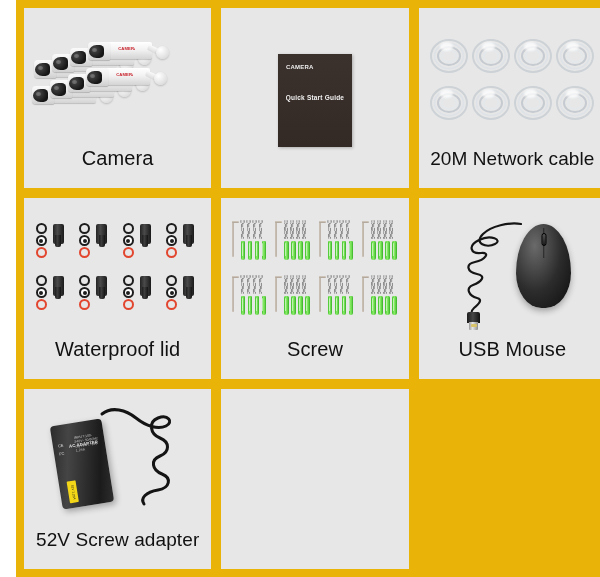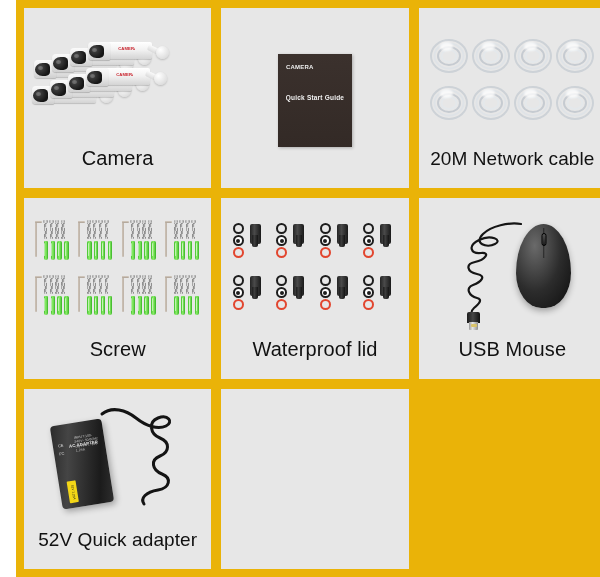--- a/index.html
+++ b/index.html
@@ -538,244 +538,20 @@
             <i class="r4"></i>
             <span class="gloss"></span>
           </div>
       </div>
     </div>
     <div class="label sm">20M Network cable</div>
   </div>
 
   <div class="cell">
     <div class="art">
-      <div class="screwgrid">
-        <div class="screwset">
-          <span class="allen"></span>
-          <span class="screws">
-              <i class="screw">
-                <i class="head"></i>
-                <i class="shaft"></i>
-              </i>
-              <i class="screw">
-                <i class="head"></i>
-                <i class="shaft"></i>
-              </i>
-              <i class="screw">
-                <i class="head"></i>
-                <i class="shaft"></i>
-              </i>
-              <i class="screw">
-                <i class="head"></i>
-                <i class="shaft"></i>
-              </i>
-            </span>
-          <span class="anchors">
-              <i class="anchor"></i>
-              <i class="anchor"></i>
-              <i class="anchor"></i>
-              <i class="anchor"></i>
-            </span>
-        </div>
-        <div class="screwset">
-          <span class="allen"></span>
-          <span class="screws">
-              <i class="screw">
-                <i class="head"></i>
-                <i class="shaft"></i>
-              </i>
-              <i class="screw">
-                <i class="head"></i>
-                <i class="shaft"></i>
-              </i>
-              <i class="screw">
-                <i class="head"></i>
-                <i class="shaft"></i>
-              </i>
-              <i class="screw">
-                <i class="head"></i>
-                <i class="shaft"></i>
-              </i>
-            </span>
-          <span class="anchors">
-              <i class="anchor"></i>
-              <i class="anchor"></i>
-              <i class="anchor"></i>
-              <i class="anchor"></i>
-            </span>
-        </div>
-        <div class="screwset">
-          <span class="allen"></span>
-          <span class="screws">
-              <i class="screw">
-                <i class="head"></i>
-                <i class="shaft"></i>
-              </i>
-              <i class="screw">
-                <i class="head"></i>
-                <i class="shaft"></i>
-              </i>
-              <i class="screw">
-                <i class="head"></i>
-                <i class="shaft"></i>
-              </i>
-              <i class="screw">
-                <i class="head"></i>
-                <i class="shaft"></i>
-              </i>
-            </span>
-          <span class="anchors">
-              <i class="anchor"></i>
-              <i class="anchor"></i>
-              <i class="anchor"></i>
-              <i class="anchor"></i>
-            </span>
-        </div>
-        <div class="screwset">
-          <span class="allen"></span>
-          <span class="screws">
-              <i class="screw">
-                <i class="head"></i>
-                <i class="shaft"></i>
-              </i>
-              <i class="screw">
-                <i class="head"></i>
-                <i class="shaft"></i>
-              </i>
-              <i class="screw">
-                <i class="head"></i>
-                <i class="shaft"></i>
-              </i>
-              <i class="screw">
-                <i class="head"></i>
-                <i class="shaft"></i>
-              </i>
-            </span>
-          <span class="anchors">
-              <i class="anchor"></i>
-              <i class="anchor"></i>
-              <i class="anchor"></i>
-              <i class="anchor"></i>
-            </span>
-        </div>
-        <div class="screwset">
-          <span class="allen"></span>
-          <span class="screws">
-              <i class="screw">
-                <i class="head"></i>
-                <i class="shaft"></i>
-              </i>
-              <i class="screw">
-                <i class="head"></i>
-                <i class="shaft"></i>
-              </i>
-              <i class="screw">
-                <i class="head"></i>
-                <i class="shaft"></i>
-              </i>
-              <i class="screw">
-                <i class="head"></i>
-                <i class="shaft"></i>
-              </i>
-            </span>
-          <span class="anchors">
-              <i class="anchor"></i>
-              <i class="anchor"></i>
-              <i class="anchor"></i>
-              <i class="anchor"></i>
-            </span>
-        </div>
-        <div class="screwset">
-          <span class="allen"></span>
-          <span class="screws">
-              <i class="screw">
-                <i class="head"></i>
-                <i class="shaft"></i>
-              </i>
-              <i class="screw">
-                <i class="head"></i>
-                <i class="shaft"></i>
-              </i>
-              <i class="screw">
-                <i class="head"></i>
-                <i class="shaft"></i>
-              </i>
-              <i class="screw">
-                <i class="head"></i>
-                <i class="shaft"></i>
-              </i>
-            </span>
-          <span class="anchors">
-              <i class="anchor"></i>
-              <i class="anchor"></i>
-              <i class="anchor"></i>
-              <i class="anchor"></i>
-            </span>
-        </div>
-        <div class="screwset">
-          <span class="allen"></span>
-          <span class="screws">
-              <i class="screw">
-                <i class="head"></i>
-                <i class="shaft"></i>
-              </i>
-              <i class="screw">
-                <i class="head"></i>
-                <i class="shaft"></i>
-              </i>
-              <i class="screw">
-                <i class="head"></i>
-                <i class="shaft"></i>
-              </i>
-              <i class="screw">
-                <i class="head"></i>
-                <i class="shaft"></i>
-              </i>
-            </span>
-          <span class="anchors">
-              <i class="anchor"></i>
-              <i class="anchor"></i>
-              <i class="anchor"></i>
-              <i class="anchor"></i>
-            </span>
-        </div>
-        <div class="screwset">
-          <span class="allen"></span>
-          <span class="screws">
-              <i class="screw">
-                <i class="head"></i>
-                <i class="shaft"></i>
-              </i>
-              <i class="screw">
-                <i class="head"></i>
-                <i class="shaft"></i>
-              </i>
-              <i class="screw">
-                <i class="head"></i>
-                <i class="shaft"></i>
-              </i>
-              <i class="screw">
-                <i class="head"></i>
-                <i class="shaft"></i>
-              </i>
-            </span>
-          <span class="anchors">
-              <i class="anchor"></i>
-              <i class="anchor"></i>
-              <i class="anchor"></i>
-              <i class="anchor"></i>
-            </span>
-        </div>
-      </div>
-    </div>
-    <div class="label">Screw</div>
-  </div>
-
-  <div class="cell">
-    <div class="art">
       <div class="lidgrid">
         <div class="lidset">
             <span class="ring-o"></span>
             <span class="ring-m"></span>
             <span class="ring-r"></span>
             <span class="cap"></span>
           </div>
         <div class="lidset">
             <span class="ring-o"></span>
             <span class="ring-m"></span>
@@ -814,20 +590,244 @@
           </div>
         <div class="lidset">
             <span class="ring-o"></span>
             <span class="ring-m"></span>
             <span class="ring-r"></span>
             <span class="cap"></span>
           </div>
       </div>
     </div>
     <div class="label">Waterproof lid</div>
+  </div>
+
+  <div class="cell">
+    <div class="art">
+      <div class="screwgrid">
+        <div class="screwset">
+          <span class="allen"></span>
+          <span class="screws">
+              <i class="screw">
+                <i class="head"></i>
+                <i class="shaft"></i>
+              </i>
+              <i class="screw">
+                <i class="head"></i>
+                <i class="shaft"></i>
+              </i>
+              <i class="screw">
+                <i class="head"></i>
+                <i class="shaft"></i>
+              </i>
+              <i class="screw">
+                <i class="head"></i>
+                <i class="shaft"></i>
+              </i>
+            </span>
+          <span class="anchors">
+              <i class="anchor"></i>
+              <i class="anchor"></i>
+              <i class="anchor"></i>
+              <i class="anchor"></i>
+            </span>
+        </div>
+        <div class="screwset">
+          <span class="allen"></span>
+          <span class="screws">
+              <i class="screw">
+                <i class="head"></i>
+                <i class="shaft"></i>
+              </i>
+              <i class="screw">
+                <i class="head"></i>
+                <i class="shaft"></i>
+              </i>
+              <i class="screw">
+                <i class="head"></i>
+                <i class="shaft"></i>
+              </i>
+              <i class="screw">
+                <i class="head"></i>
+                <i class="shaft"></i>
+              </i>
+            </span>
+          <span class="anchors">
+              <i class="anchor"></i>
+              <i class="anchor"></i>
+              <i class="anchor"></i>
+              <i class="anchor"></i>
+            </span>
+        </div>
+        <div class="screwset">
+          <span class="allen"></span>
+          <span class="screws">
+              <i class="screw">
+                <i class="head"></i>
+                <i class="shaft"></i>
+              </i>
+              <i class="screw">
+                <i class="head"></i>
+                <i class="shaft"></i>
+              </i>
+              <i class="screw">
+                <i class="head"></i>
+                <i class="shaft"></i>
+              </i>
+              <i class="screw">
+                <i class="head"></i>
+                <i class="shaft"></i>
+              </i>
+            </span>
+          <span class="anchors">
+              <i class="anchor"></i>
+              <i class="anchor"></i>
+              <i class="anchor"></i>
+              <i class="anchor"></i>
+            </span>
+        </div>
+        <div class="screwset">
+          <span class="allen"></span>
+          <span class="screws">
+              <i class="screw">
+                <i class="head"></i>
+                <i class="shaft"></i>
+              </i>
+              <i class="screw">
+                <i class="head"></i>
+                <i class="shaft"></i>
+              </i>
+              <i class="screw">
+                <i class="head"></i>
+                <i class="shaft"></i>
+              </i>
+              <i class="screw">
+                <i class="head"></i>
+                <i class="shaft"></i>
+              </i>
+            </span>
+          <span class="anchors">
+              <i class="anchor"></i>
+              <i class="anchor"></i>
+              <i class="anchor"></i>
+              <i class="anchor"></i>
+            </span>
+        </div>
+        <div class="screwset">
+          <span class="allen"></span>
+          <span class="screws">
+              <i class="screw">
+                <i class="head"></i>
+                <i class="shaft"></i>
+              </i>
+              <i class="screw">
+                <i class="head"></i>
+                <i class="shaft"></i>
+              </i>
+              <i class="screw">
+                <i class="head"></i>
+                <i class="shaft"></i>
+              </i>
+              <i class="screw">
+                <i class="head"></i>
+                <i class="shaft"></i>
+              </i>
+            </span>
+          <span class="anchors">
+              <i class="anchor"></i>
+              <i class="anchor"></i>
+              <i class="anchor"></i>
+              <i class="anchor"></i>
+            </span>
+        </div>
+        <div class="screwset">
+          <span class="allen"></span>
+          <span class="screws">
+              <i class="screw">
+                <i class="head"></i>
+                <i class="shaft"></i>
+              </i>
+              <i class="screw">
+                <i class="head"></i>
+                <i class="shaft"></i>
+              </i>
+              <i class="screw">
+                <i class="head"></i>
+                <i class="shaft"></i>
+              </i>
+              <i class="screw">
+                <i class="head"></i>
+                <i class="shaft"></i>
+              </i>
+            </span>
+          <span class="anchors">
+              <i class="anchor"></i>
+              <i class="anchor"></i>
+              <i class="anchor"></i>
+              <i class="anchor"></i>
+            </span>
+        </div>
+        <div class="screwset">
+          <span class="allen"></span>
+          <span class="screws">
+              <i class="screw">
+                <i class="head"></i>
+                <i class="shaft"></i>
+              </i>
+              <i class="screw">
+                <i class="head"></i>
+                <i class="shaft"></i>
+              </i>
+              <i class="screw">
+                <i class="head"></i>
+                <i class="shaft"></i>
+              </i>
+              <i class="screw">
+                <i class="head"></i>
+                <i class="shaft"></i>
+              </i>
+            </span>
+          <span class="anchors">
+              <i class="anchor"></i>
+              <i class="anchor"></i>
+              <i class="anchor"></i>
+              <i class="anchor"></i>
+            </span>
+        </div>
+        <div class="screwset">
+          <span class="allen"></span>
+          <span class="screws">
+              <i class="screw">
+                <i class="head"></i>
+                <i class="shaft"></i>
+              </i>
+              <i class="screw">
+                <i class="head"></i>
+                <i class="shaft"></i>
+              </i>
+              <i class="screw">
+                <i class="head"></i>
+                <i class="shaft"></i>
+              </i>
+              <i class="screw">
+                <i class="head"></i>
+                <i class="shaft"></i>
+              </i>
+            </span>
+          <span class="anchors">
+              <i class="anchor"></i>
+              <i class="anchor"></i>
+              <i class="anchor"></i>
+              <i class="anchor"></i>
+            </span>
+        </div>
+      </div>
+    </div>
+    <div class="label">Screw</div>
   </div>
 
   <div class="cell">
     <div class="art">
       <div class="mousewrap">
         <svg class="mousecord" viewBox="0 0 66 98">
           <path d="M64 4 C52 2 34 6 26 14 C16 24 30 28 38 24 C46 20 34 14 22 20 C10 26 14 34 24 33 C34 32 28 40 18 42 C8 44 10 52 20 54 C30 56 24 62 16 65 C8 68 12 76 20 78 C26 79.5 22 84 17 88 C14 90.5 14 94 15 97" fill="none" stroke="#151515" stroke-width="2.2" stroke-linecap="round"></path>
         </svg>
         <div class="mousebody">
           <span class="split"></span>
@@ -853,21 +853,21 @@
           <div class="spec">INPUT:100-240V~50/60Hz
 OUTPUT: 52V 1.25A</div>
           <div class="marks">
             <span>CE</span>
             <span>FC</span>
           </div>
           <div class="ylabel">52V 1.25A</div>
         </div>
       </div>
     </div>
-    <div class="label sm">52V Quick adapter</div>
+    <div class="label sm">52V Screw adapter</div>
   </div>
 
   <div class="cell cell-empty">
     <div class="art"></div>
     <div class="label"></div>
   </div>
 
 </div>
 
 </body></html>

